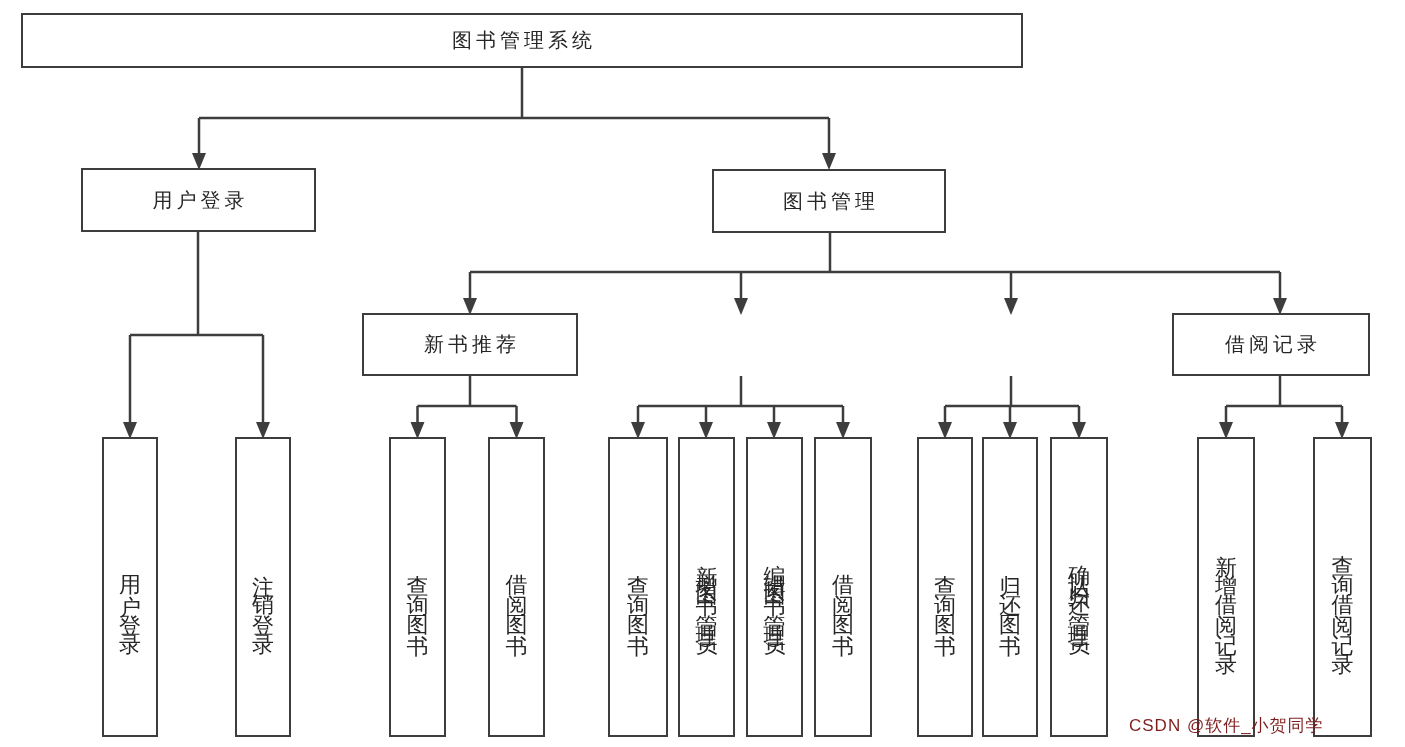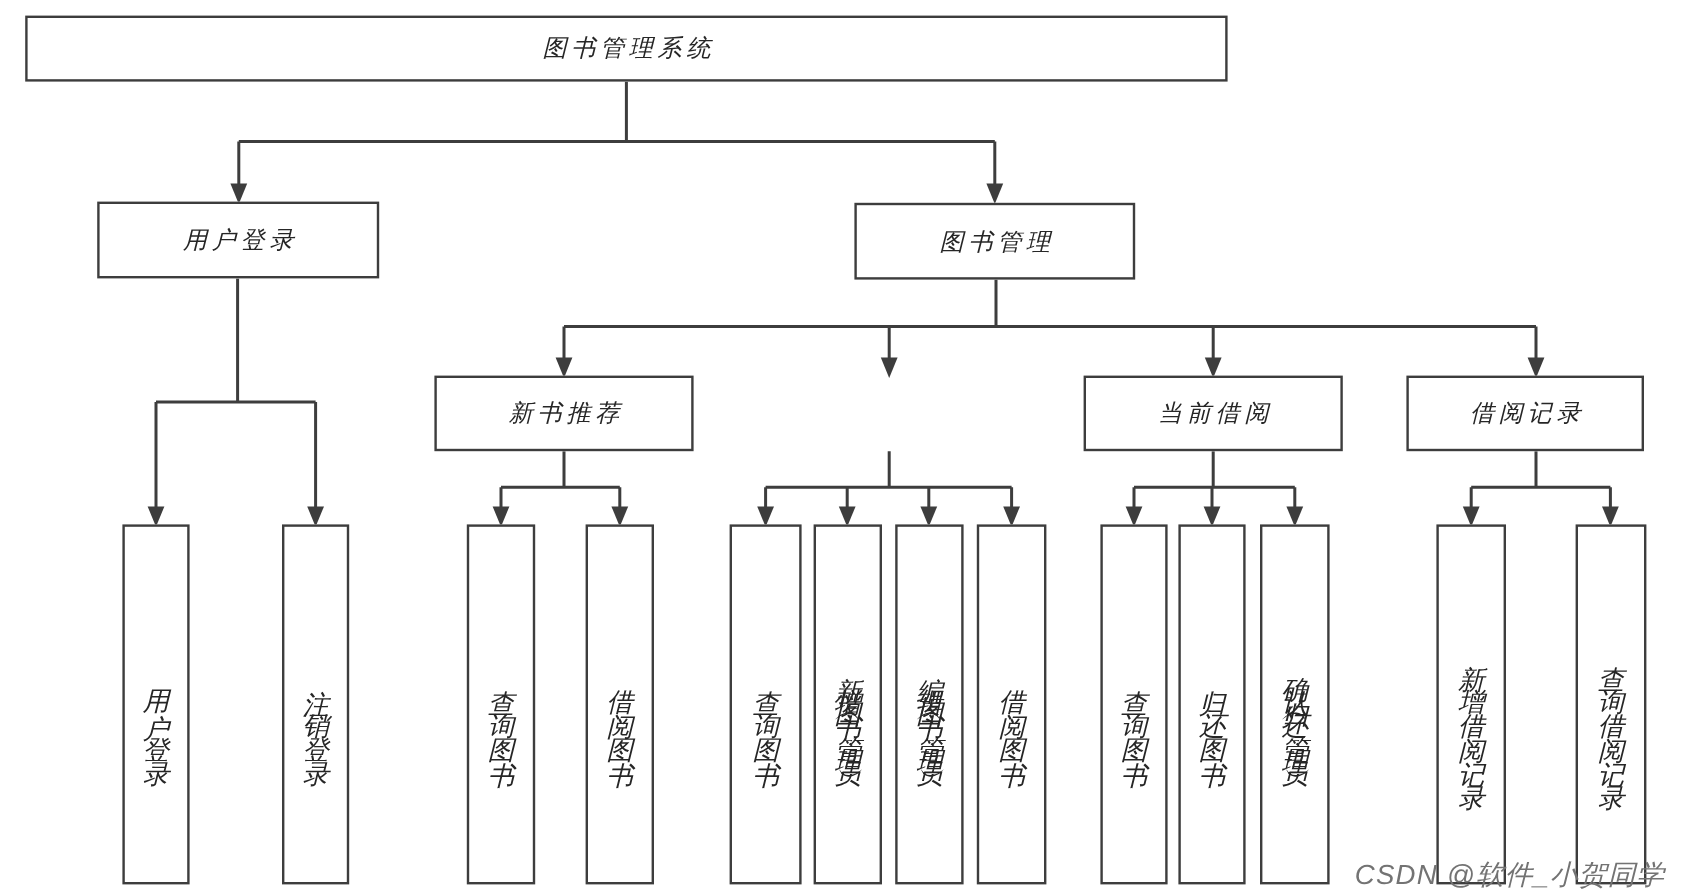--- a/index.html
+++ b/index.html
@@ -1,18 +1,18 @@
 <!DOCTYPE html>
 <html><head>
 <meta charset="utf-8">
 <style>
   html,body{margin:0;padding:0;background:#ffffff;}
   .stage{
     position:relative;width:1405px;height:747px;background:#ffffff;
-    font-family:"Liberation Sans",sans-serif;overflow:hidden;font-style:italic;
+    font-family:"Liberation Sans",sans-serif;overflow:hidden;
   }
   .connectors{position:absolute;left:0;top:0;}
   .hbox{
     position:absolute;box-sizing:border-box;background:#ffffff;
     border:2.5px solid #3d3d3d;display:flex;align-items:center;justify-content:center;
   }
   .hbox .hlabel{
     font-size:20px;color:#262626;letter-spacing:4px;margin-right:-4px;white-space:nowrap;
   }
   .vbox{
@@ -20,21 +20,21 @@
     border:2.5px solid #3d3d3d;display:flex;align-items:center;justify-content:center;
   }
   .vlabel{
     writing-mode:vertical-rl;text-orientation:mixed;line-height:1;
     font-size:22px;color:#262626;
     letter-spacing:var(--ls,12px);margin-bottom:calc(-1 * var(--ls,12px));
     white-space:nowrap;
   }
   .watermark{
     position:absolute;left:1129px;top:714px;white-space:nowrap;
-    font-size:23px;color:#737373;letter-spacing:1px;
+    font-size:17px;color:#7f1d1d;letter-spacing:1px;
   }
 </style>
 </head>
 <body>
 
 <div class="stage">
 
   <svg class="connectors" width="1405" height="747" viewBox="0 0 1405 747" aria-hidden="true">
     <g stroke="#3d3d3d" stroke-width="2.5" fill="none">
 
@@ -82,23 +82,20 @@
   <div class="hbox" style="left:81px;top:168px;width:235px;height:64px">
     <span class="hlabel">用户登录</span>
   </div>
   <div class="hbox" style="left:712px;top:169px;width:234px;height:64px">
     <span class="hlabel">图书管理</span>
   </div>
 
   <div class="hbox" style="left:362px;top:313px;width:216px;height:63px">
     <span class="hlabel">新书推荐</span>
   </div>
-  <div class="hbox" style="left:903px;top:313px;width:216px;height:63px">
-    <span class="hlabel">当前借阅</span>
-  </div>
   <div class="hbox" style="left:1172px;top:313px;width:198px;height:63px">
     <span class="hlabel">借阅记录</span>
   </div>
 
   <div class="vbox" style="left:102px;top:437px;width:56px;height:300px">
     <span class="vlabel" style="--ls: 20px;">用户登录</span>
   </div>
   <div class="vbox" style="left:235px;top:437px;width:56px;height:300px">
     <span class="vlabel" style="--ls: 20px;">注销登录</span>
   </div>

